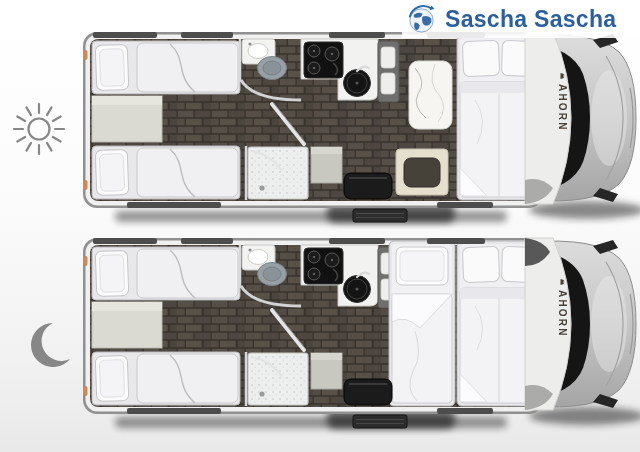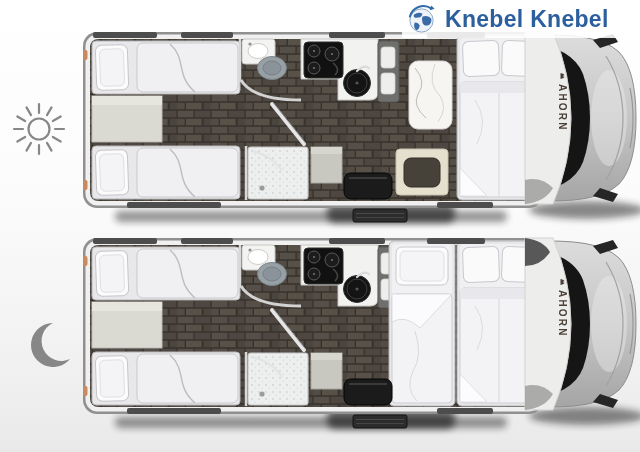--- a/index.html
+++ b/index.html
@@ -33,21 +33,21 @@
 
   <div class="logo">
     <svg class="globe" viewBox="0 0 32 32">
       <circle cx="16" cy="17" r="12" fill="#eef3f8" stroke="#8aa6c8" stroke-width="1"></circle>
       <path d="M8,11 q5,-3.5 9,-1 q-1,4 -5,4 q-4.5,1 -4,-3 Z" fill="#3a6ba6"></path>
       <path d="M17,13 q6,-2 9,2 q1,5 -3,7 q-5,1 -6,-3 q-1,-4 0,-6 Z" fill="#3a6ba6"></path>
       <path d="M9,19 q4,0 5,3 q0,4 -3,5 q-4,-2 -2,-8 Z" fill="#3a6ba6"></path>
       <path d="M4,13 A14.5,14.5 0 0 1 26,4.5" fill="none" stroke="#2f6ba8" stroke-width="2" stroke-linecap="round"></path>
       <path d="M26,1.5 L29.5,5 L24.5,6.5 Z" fill="#2f6ba8"></path>
     </svg>
-    <span class="logo-text">Knebel Knebel</span>
+    <span class="logo-text">Sascha Sascha</span>
   </div>
 
   <svg class="mode sun" viewBox="0 0 54 54">
       <circle cx="27" cy="27" r="10.5" fill="none" stroke="#878787" stroke-width="2.2"></circle>
       <line x1="43" y1="27" x2="52" y2="27" stroke="#878787" stroke-width="2.2" stroke-linecap="round"></line>
       <line x1="40.85640646055102" y1="35" x2="48.65063509461097" y2="39.5" stroke="#878787" stroke-width="2.2" stroke-linecap="round"></line>
       <line x1="35" y1="40.856406460551014" x2="39.5" y2="48.65063509461096" stroke="#878787" stroke-width="2.2" stroke-linecap="round"></line>
       <line x1="27" y1="43" x2="27" y2="52" stroke="#878787" stroke-width="2.2" stroke-linecap="round"></line>
       <line x1="19.000000000000004" y1="40.85640646055102" x2="14.500000000000005" y2="48.65063509461097" stroke="#878787" stroke-width="2.2" stroke-linecap="round"></line>
       <line x1="13.14359353944898" y1="35" x2="5.349364905389031" y2="39.5" stroke="#878787" stroke-width="2.2" stroke-linecap="round"></line>

